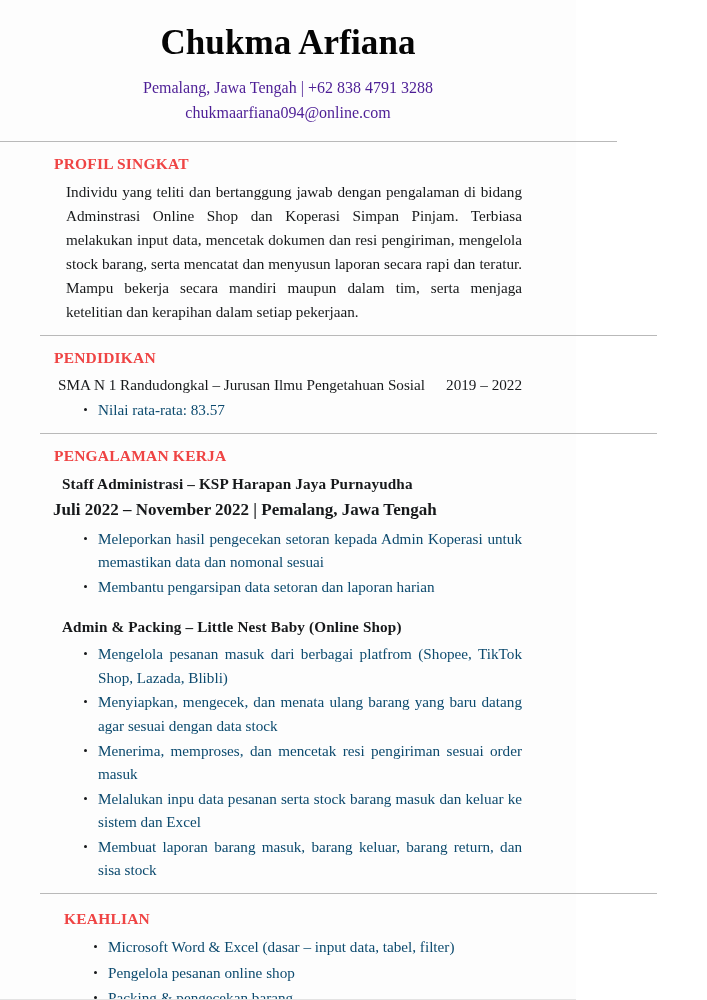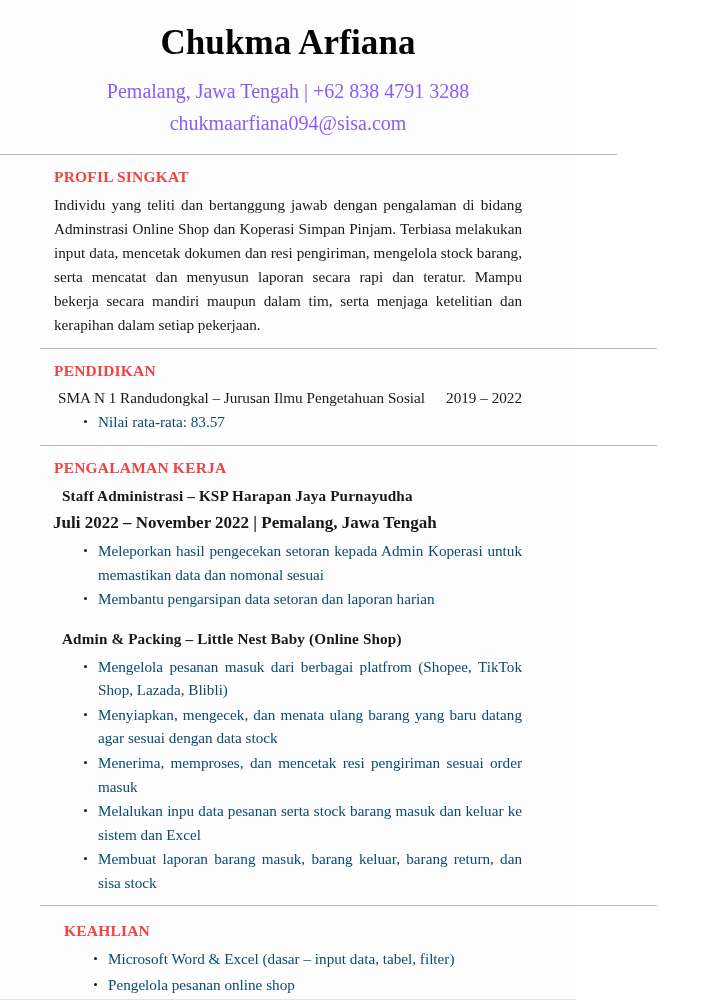--- a/index.html
+++ b/index.html
@@ -40,24 +40,24 @@
     text-align: center;
   }
   .name {
     font-size: 35px;
     font-weight: bold;
     letter-spacing: 0.1px;
     line-height: 1.1;
     color: #050505;
   }
   .contact-line {
-    font-size: 20px;
+    font-size: 16px;
     line-height: 1.55;
     margin-top: 13px;
-    color: #8b5cf6;
+    color: #4c1d95;
   }
   .contact-line.email {
     margin-top: 1px;
   }
 
   
   .rule {
     height: 1px;
     background: #b9b9b9;
     margin: 0 auto;
@@ -83,21 +83,21 @@
   }
   .sec-head.indent-more {
     margin-left: 24px;
     margin-top: 16px;
   }
 
   .body-text {
     font-size: 15.2px;
     line-height: 1.58;
     text-align: justify;
-    margin: 0 14px 0 14px;
+    margin: 0 14px 0 26px;
     color: #16181a;
   }
 
   .rule-wrap { padding: 11px 0 0 0; }
   .rule-wrap .rule { width: 617px; }
 
   
   .edu-row {
     display: flex;
     justify-content: space-between;
@@ -171,21 +171,21 @@
   .job-spacer { height: 9px; }
 </style>
 </head>
 <body>
 
 <div class="page">
 
   <div class="header">
     <div class="name">Chukma Arfiana</div>
     <div class="contact-line">Pemalang, Jawa Tengah | +62 838 4791 3288</div>
-    <div class="contact-line email">chukmaarfiana094@sisa.com</div>
+    <div class="contact-line email">chukmaarfiana094@online.com</div>
   </div>
 
   <div class="rule r-top"></div>
 
   <div class="content">
 
     <div class="section">
       <div class="sec-head">PROFIL SINGKAT</div>
       <div class="body-text">Individu yang teliti dan bertanggung jawab dengan pengalaman di bidang Adminstrasi Online Shop dan Koperasi Simpan Pinjam. Terbiasa melakukan input data, mencetak dokumen dan resi pengiriman, mengelola stock barang, serta mencatat dan menyusun laporan secara rapi dan teratur. Mampu bekerja secara mandiri maupun dalam tim, serta menjaga ketelitian dan kerapihan dalam setiap pekerjaan.</div>
     </div>

